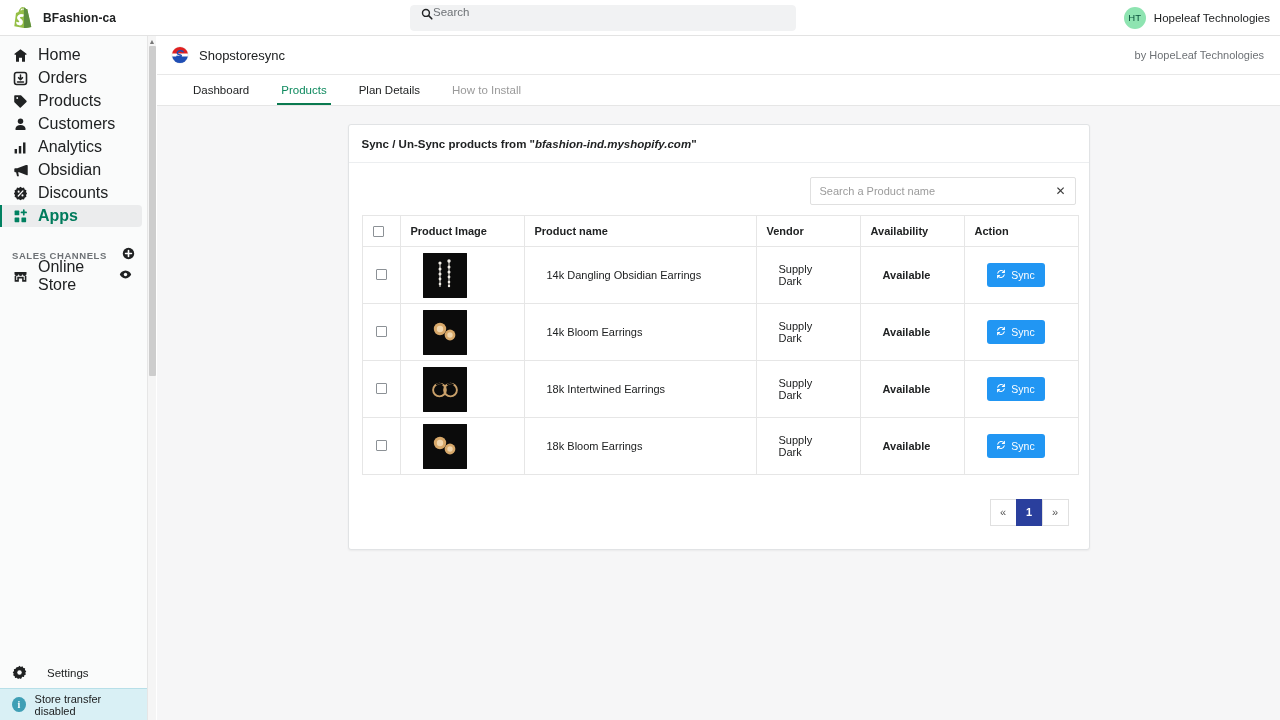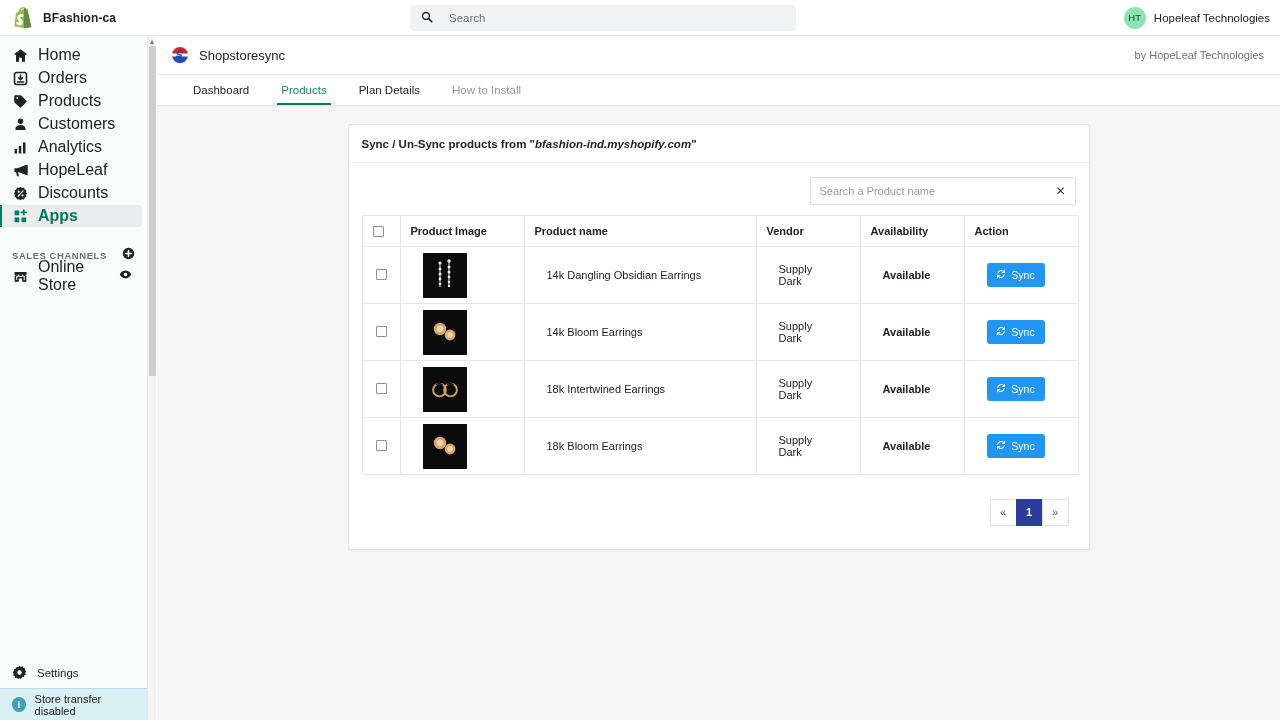--- a/index.html
+++ b/index.html
@@ -20,21 +20,21 @@
     position: relative;
     z-index: 30;
   }
   .tb-brand { display: flex; align-items: center; gap: 9px; padding-left: 14px; width: 200px; }
   .shopify-bag { width: 20px; height: 21px; flex: 0 0 20px; }
   .tb-store-name { font-size: 12px; font-weight: 700; color: #202223; letter-spacing: .1px; }
 
   .tb-searchwrap { position: absolute; left: 410px; width: 386px; }
   .tb-search {
     height: 26px; background: #f1f2f3; border: 1px solid #f1f2f3; border-radius: 4px;
-    display: flex; align-items: center; gap: 16px; padding: 0 10px;
+    display: flex; align-items: flex-start; gap: 0; padding: 0 10px;
   }
   .tb-search .ph { font-size: 11.5px; color: #6d7175; }
 
   .tb-user {
     position: absolute; right: 10px; display: flex; align-items: center; gap: 8px;
   }
   .avatar {
     width: 22px; height: 22px; border-radius: 50%;
     background: #8ee4b1; color: #08503a;
     font-size: 9.5px; font-weight: 400;
@@ -72,21 +72,21 @@
   .nav-item.active .ico svg rect { fill: #008060; }
 
   .section-head {
     display: flex; align-items: center; justify-content: space-between;
     padding: 0 12px 0 12px; margin-top: 18px; height: 20px;
   }
   .section-head .lbl { font-size: 9.5px; font-weight: 700; letter-spacing: .55px; color: #6d7175; }
 
   .spacer { flex: 1 1 auto; }
   .settings-row {
-    height: 30px; display: flex; align-items: center; gap: 10px;
+    height: 30px; display: flex; align-items: center; gap: 20px;
     padding: 0 12px; font-size: 11.5px; color: #202223;
     cursor: pointer;
   }
   .banner {
     background: #d9f0f5; border-top: 1px solid #b7dfe8;
     height: 32px; display: flex; align-items: center; gap: 9px; padding: 0 12px;
     font-size: 11px; color: #202223;
   }
   .info-dot {
     width: 15px; height: 15px; border-radius: 50%; background: #3f9fb5; color:#fff;
@@ -298,21 +298,21 @@
         </span>
         <span>Analytics</span>
       </div>
 
       <div class="nav-item">
         <span class="ico">
           <svg width="15" height="15" viewBox="0 0 16 16">
               <path d="M13.8 2.2 4.6 5.5H2.4a1 1 0 0 0-1 1v2.3a1 1 0 0 0 1 1h.9l1 4.2h2l-.8-4.2h1.1l8.2 3.3c.4.2.9-.1.9-.6V2.8c0-.5-.5-.8-.9-.6z" fill="#202223"></path>
             </svg>
         </span>
-        <span>HopeLeaf</span>
+        <span>Obsidian</span>
       </div>
 
       <div class="nav-item">
         <span class="ico">
           <svg width="15" height="15" viewBox="0 0 16 16">
               <path d="M8 .9 9.7 2l2-.3.8 1.9 1.8.9-.4 2L15 8l-1.1 1.5.4 2-1.8.9-.8 1.9-2-.3L8 15.1 6.3 14l-2 .3-.8-1.9-1.8-.9.4-2L1 8l1.1-1.5-.4-2 1.8-.9.8-1.9 2 .3z" fill="#202223"></path>
               <path d="M5.6 10.7 10.6 5.2" stroke="#fff" stroke-width="1.4" stroke-linecap="round"></path>
               <circle cx="6" cy="6" r="1.1" fill="#fff"></circle>
               <circle cx="10.1" cy="10" r="1.1" fill="#fff"></circle>
             </svg>

